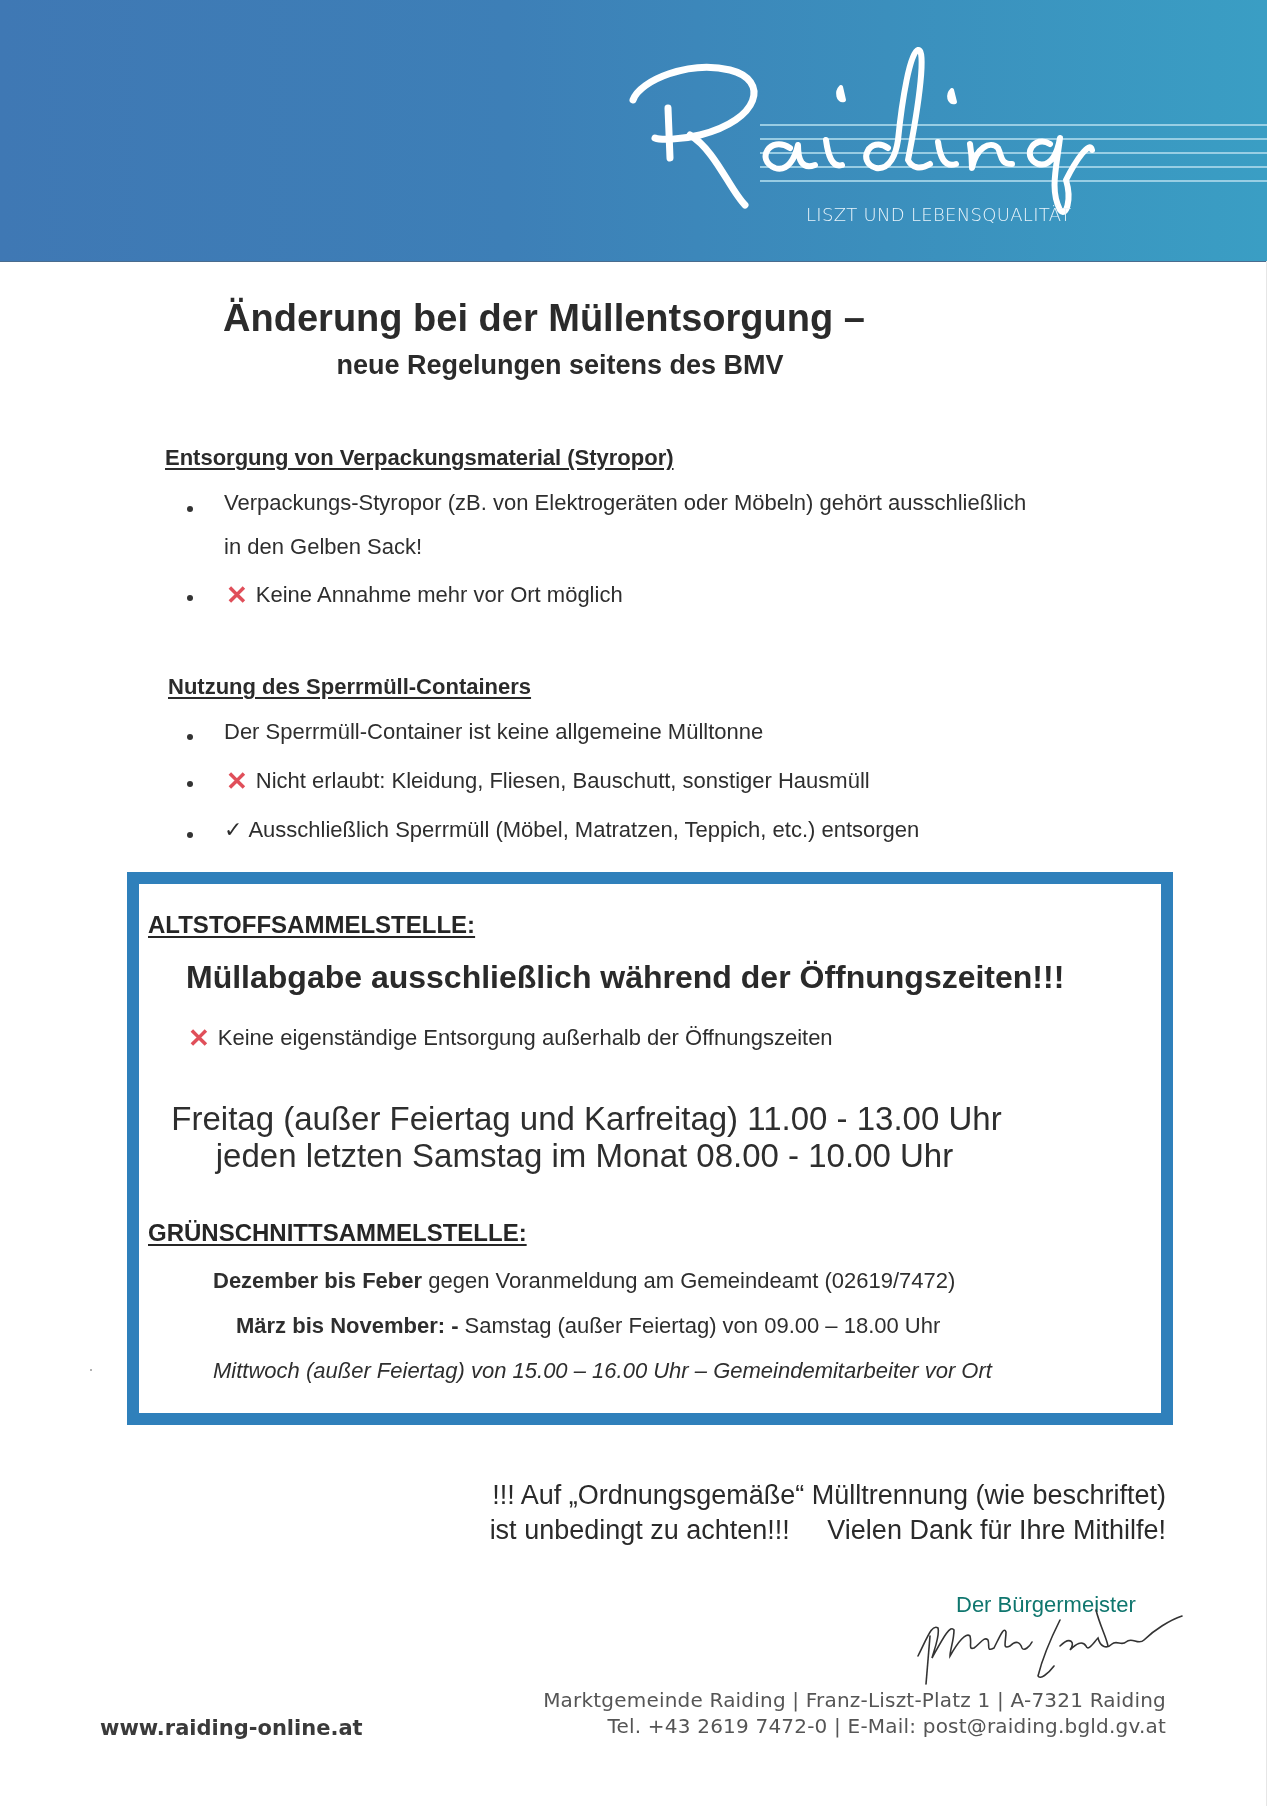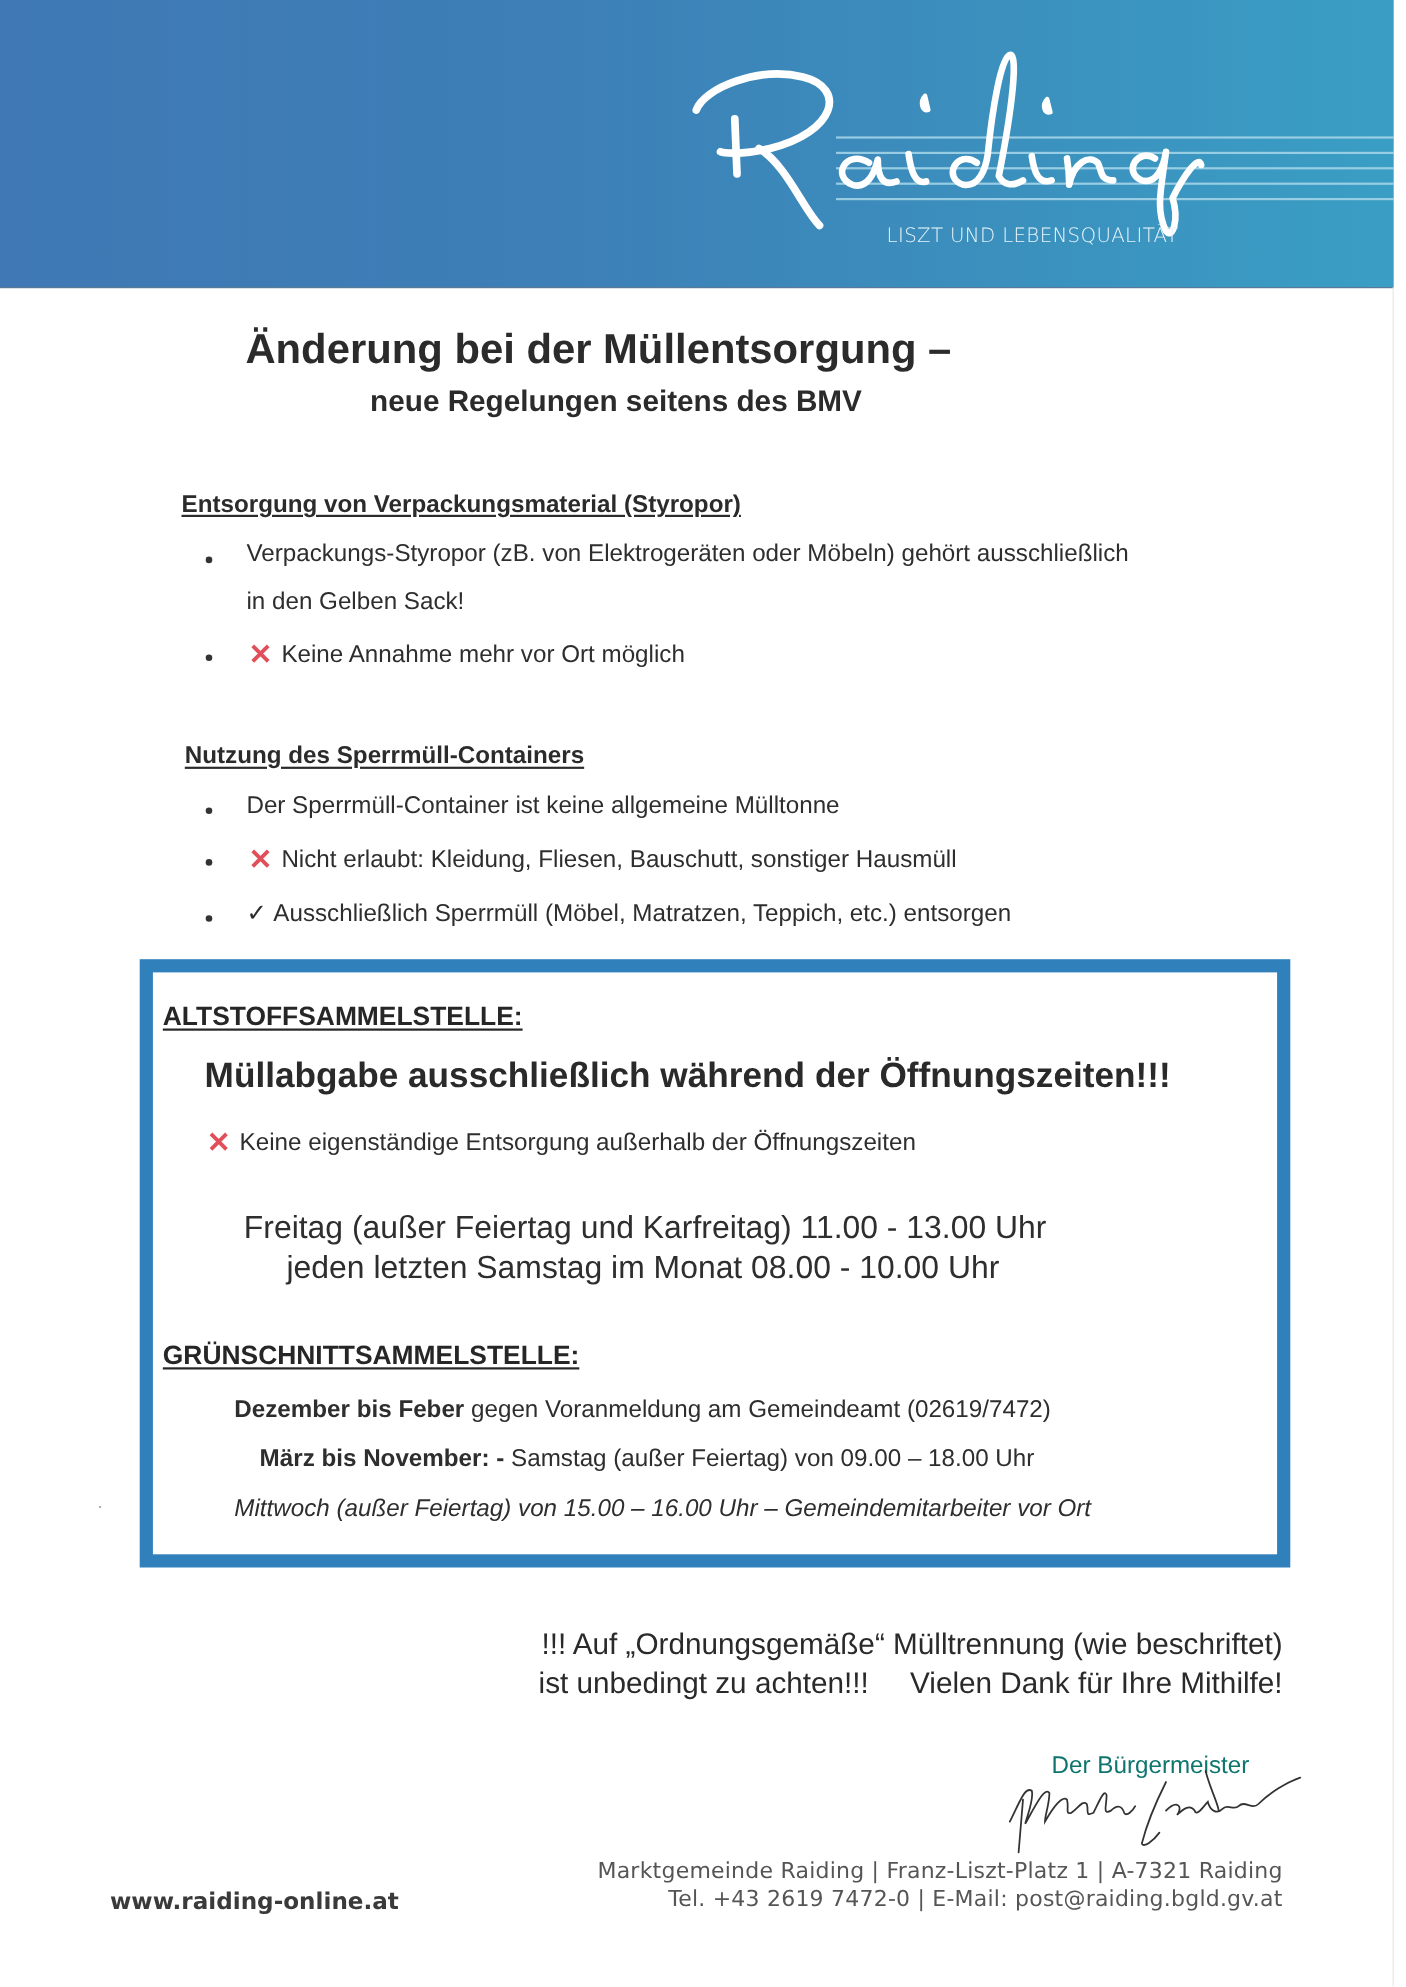--- a/index.html
+++ b/index.html
@@ -33,21 +33,21 @@
     .xmark { color:#e04f5a; font-weight:bold; font-size:26px; display:inline-block; margin-right:8px; transform:translateY(2px); }
     .check { display:inline-block; margin-right:6px; }
     
     .box {
       left:127px; top:872px; width:1022px; height:529px;
       border:12px solid #2f80bb; background:#fff;
     }
     .box-head { font-size:24px; font-weight:bold; text-decoration:underline; text-underline-offset:3px; color:#262626; }
     .box-big { font-size:32px; font-weight:bold; color:#2a2a2a; }
     .box-line { font-size:22px; color:#2e2e2e; white-space:nowrap; }
-    .hours { left:127px; width:871px; text-align:center; font-size:29px; color:#2e2e2e; }
+    .hours { left:127px; width:871px; text-align:center; font-size:33px; color:#2e2e2e; }
     
     .closing { font-size:27px; color:#2a2a2a; white-space:nowrap; text-align:right; }
     .closing b { font-weight:normal; }
     .sig-label { font-size:22px; color:#0f766e; }
     .footer-right { font-size:20px; color:#555; text-align:right; white-space:nowrap; font-family:"DejaVu Sans", sans-serif; font-weight:normal; letter-spacing:0.2px; }
     .footer-left { font-size:21px; color:#3a3a3a; font-weight:bold; font-family:"DejaVu Sans", sans-serif; }
     .speck { left:90px; top:1369px; width:2px; height:2px; background:#999; border-radius:50%; }
   </style>
 </head>
 <body>

